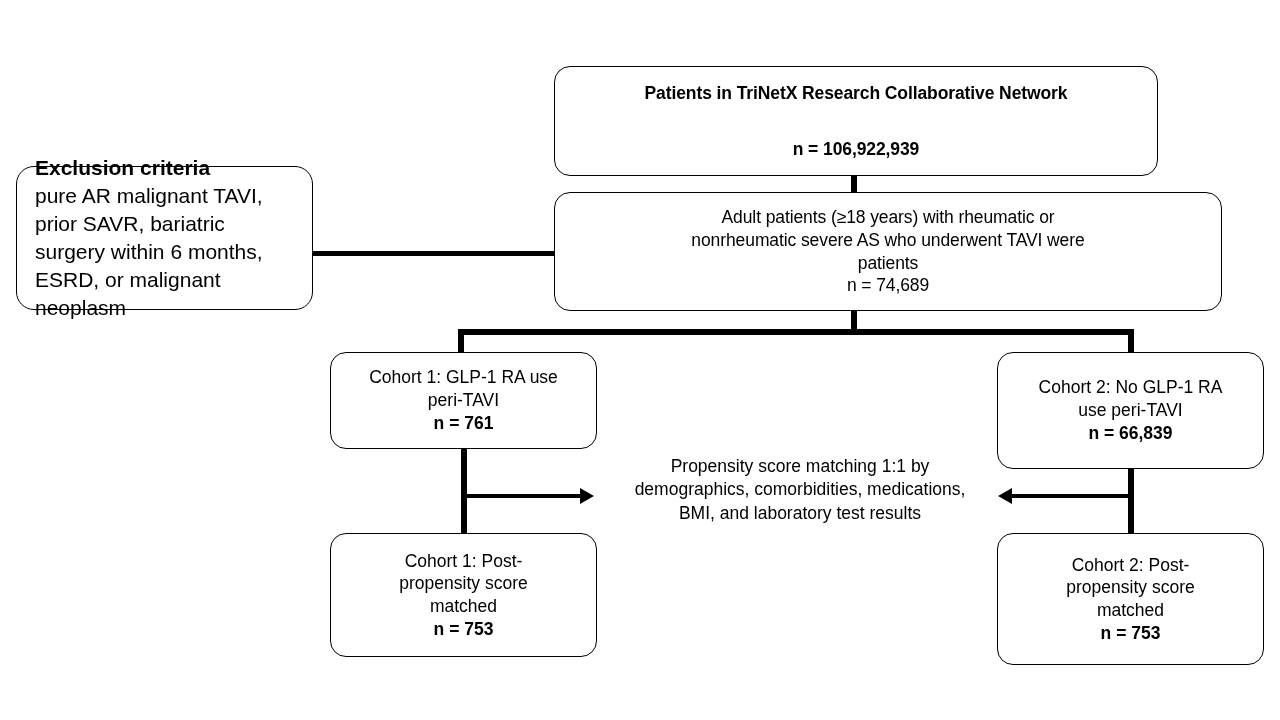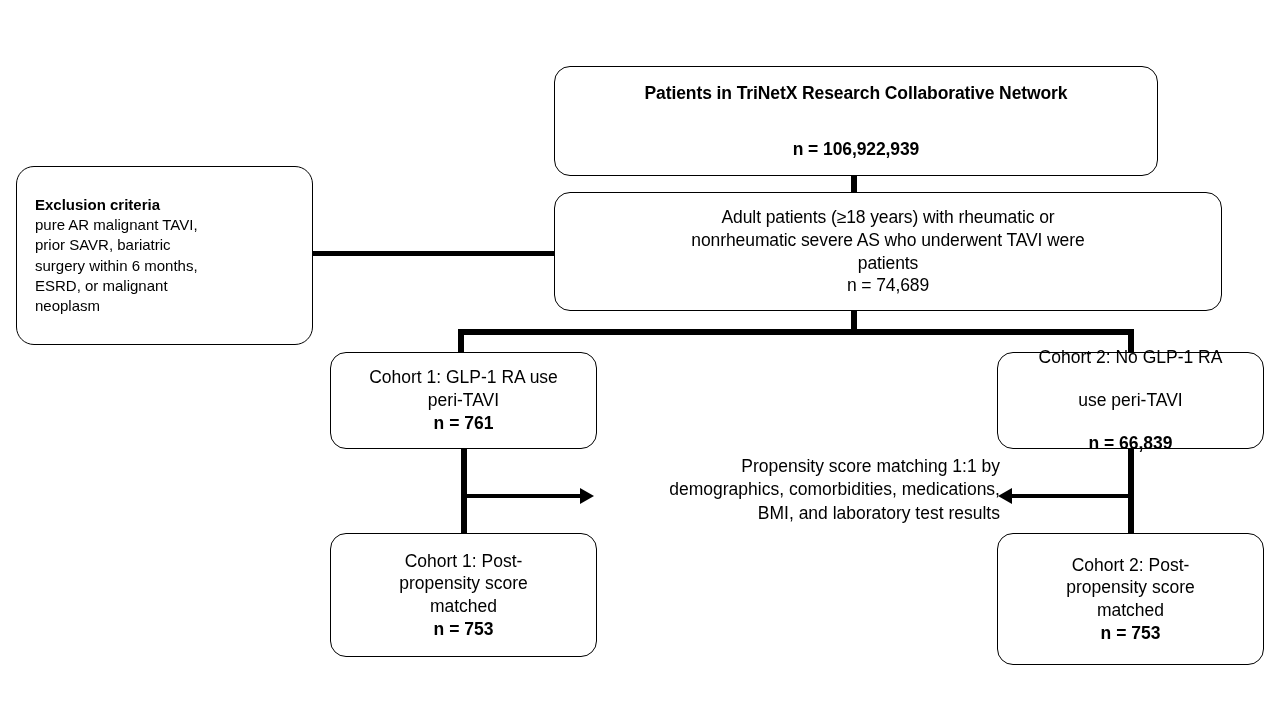--- a/index.html
+++ b/index.html
@@ -50,51 +50,50 @@
   }
   #node-source .line { font-weight: bold; letter-spacing: -0.1px; }
 
   #node-population {
     left: 554px; top: 192px; width: 668px; height: 119px;
     font-size: 17.5px;
   }
   #node-population .line { letter-spacing: -0.1px; }
 
   #node-exclusion {
-    left: 16px; top: 166px; width: 297px; height: 179px;
+    left: 16px; top: 166px; width: 297px; height: 144px;
     border-radius: 18px;
     padding: 6px 0 6px 18px;
-    font-size: 15px;
+    font-size: 21px;
     align-items: flex-start;
   }
   #node-exclusion .line { text-align: left; line-height: 1.34; }
 
   #node-cohort1 {
     left: 330px; top: 352px; width: 267px; height: 97px;
     font-size: 17.5px;
   }
   #node-cohort2 {
-    left: 997px; top: 352px; width: 267px; height: 97px;
-    font-size: 17.5px;
-    gap: 20px;
+    left: 997px; top: 352px; width: 267px; height: 117px;
+    font-size: 17.5px;
   }
   #node-cohort1-matched {
     left: 330px; top: 533px; width: 267px; height: 124px;
     font-size: 17.5px;
   }
   #node-cohort2-matched {
     left: 997px; top: 533px; width: 267px; height: 132px;
     font-size: 17.5px;
   }
 
   
   #psm-note {
     position: absolute;
     left: 600px; top: 455px; width: 400px;
-    text-align: right;
+    text-align: center;
     font-size: 17.5px;
     line-height: 1.33;
     z-index: 4;
   }
   #psm-note .line { display: block; }
 
   
   .conn {
     position: absolute;
     background: #000000;

